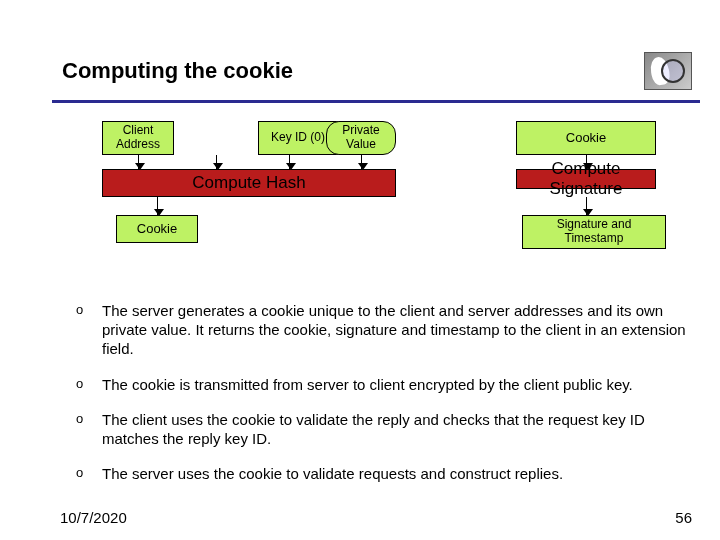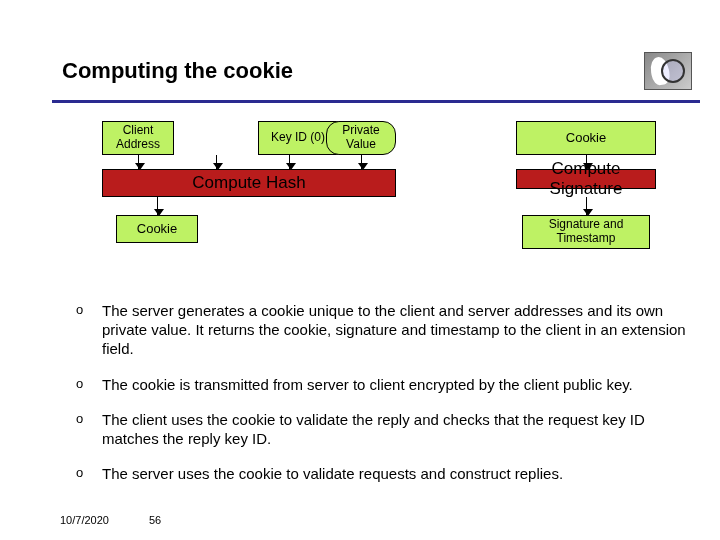--- a/index.html
+++ b/index.html
@@ -104,21 +104,21 @@
   #a1 { left: 36px;  top:34px; height:14px; }
   #a2 { left: 114px; top:34px; height:14px; }
   #a3 { left: 187px; top:34px; height:14px; }
   #a4 { left: 259px; top:34px; height:14px; }
   #a5 { left: 484px; top:34px; height:14px; }
   #g-hash { left:0; top:48px; width:294px; height:28px; }
   #g-sig  { left:414px; top:48px; width:140px; height:20px; }
   #a6 { left: 55px;  top:76px; height:18px; }
   #a7 { left: 484px; top:76px; height:18px; }
   #b-cookieL { left:14px; top:94px; width:82px; height:28px; font-size:13px;}
-  #b-sigts   { left:420px; top:94px; width:128px; height:34px; }
+  #b-sigts   { left:420px; top:94px; width:144px; height:34px; }
 
   .bullets {
     margin: 0 12px 0 24px;
   }
   .bullets li {
     list-style: none;
     position: relative;
     font-size: 15px;
     line-height: 1.28;
     margin-bottom: 16px;
@@ -132,22 +132,22 @@
     font-size: 13px;
     color: #000;
   }
 
   .footer {
     position: absolute;
     left: 28px;
     right: 28px;
     bottom: 14px;
     display: flex;
-    justify-content: flex-start;
-    font-size: 11px;
+    justify-content: space-between;
+    font-size: 15px;
     gap: 24px;
   }
 </style>
 </head>
 <body>
 
 <div class="title-row">
   <div class="title">Computing the cookie</div>
   <div class="logo"></div>
 </div>

